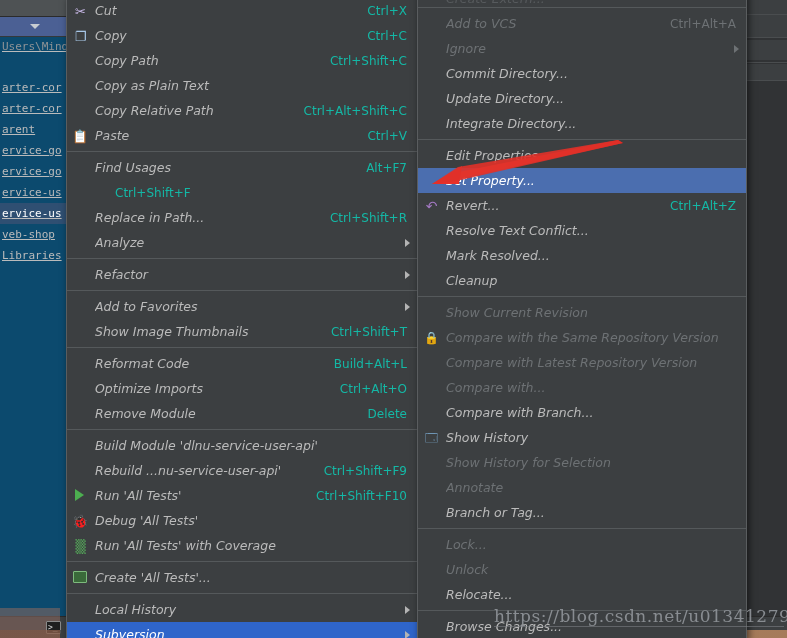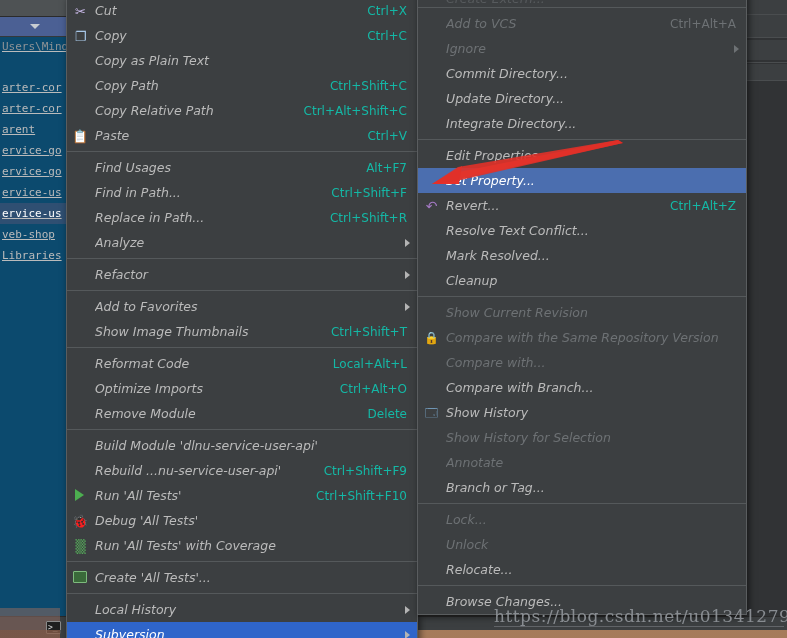--- a/index.html
+++ b/index.html
@@ -232,42 +232,41 @@
       <span class="ico ico-cut">✂</span>
       <span class="label">Cut</span>
       <span class="accel">Ctrl+X</span>
     </div>
     <div class="mi">
       <span class="ico ico-copy">❐</span>
       <span class="label">Copy</span>
       <span class="accel">Ctrl+C</span>
     </div>
     <div class="mi">
-      <span class="label">Copy as Plain Text</span>
-    </div>
-    <div class="mi">
       <span class="label">Copy Path</span>
       <span class="accel">Ctrl+Shift+C</span>
+    </div>
+    <div class="mi">
+      <span class="label">Copy as Plain Text</span>
     </div>
     <div class="mi">
       <span class="label">Copy Relative Path</span>
       <span class="accel">Ctrl+Alt+Shift+C</span>
     </div>
     <div class="mi">
       <span class="ico ico-paste">📋</span>
       <span class="label">Paste</span>
       <span class="accel">Ctrl+V</span>
     </div>
     <div class="sep"></div>
     <div class="mi">
       <span class="label">Find Usages</span>
       <span class="accel">Alt+F7</span>
     </div>
     <div class="mi">
-      <span class="label">Find in Path...</span>
       <span class="accel">Ctrl+Shift+F</span>
     </div>
     <div class="mi">
       <span class="label">Replace in Path...</span>
       <span class="accel">Ctrl+Shift+R</span>
     </div>
     <div class="mi">
       <span class="label">Analyze</span>
       <span class="arrow"></span>
     </div>
@@ -281,21 +280,21 @@
       <span class="label">Add to Favorites</span>
       <span class="arrow"></span>
     </div>
     <div class="mi">
       <span class="label">Show Image Thumbnails</span>
       <span class="accel">Ctrl+Shift+T</span>
     </div>
     <div class="sep"></div>
     <div class="mi">
       <span class="label">Reformat Code</span>
-      <span class="accel">Local+Alt+L</span>
+      <span class="accel">Build+Alt+L</span>
     </div>
     <div class="mi">
       <span class="label">Optimize Imports</span>
       <span class="accel">Ctrl+Alt+O</span>
     </div>
     <div class="mi">
       <span class="label">Remove Module</span>
       <span class="accel">Delete</span>
     </div>
     <div class="sep"></div>
@@ -378,20 +377,23 @@
     <div class="mi">
       <span class="label">Cleanup</span>
     </div>
     <div class="sep"></div>
     <div class="mi disabled">
       <span class="label">Show Current Revision</span>
     </div>
     <div class="mi disabled">
       <span class="ico ico-lock">🔒</span>
       <span class="label">Compare with the Same Repository Version</span>
+    </div>
+    <div class="mi disabled">
+      <span class="label">Compare with Latest Repository Version</span>
     </div>
     <div class="mi disabled">
       <span class="label">Compare with...</span>
     </div>
     <div class="mi">
       <span class="label">Compare with Branch...</span>
     </div>
     <div class="mi">
       <span class="ico ico-hist">🗔</span>
       <span class="label">Show History</span>

